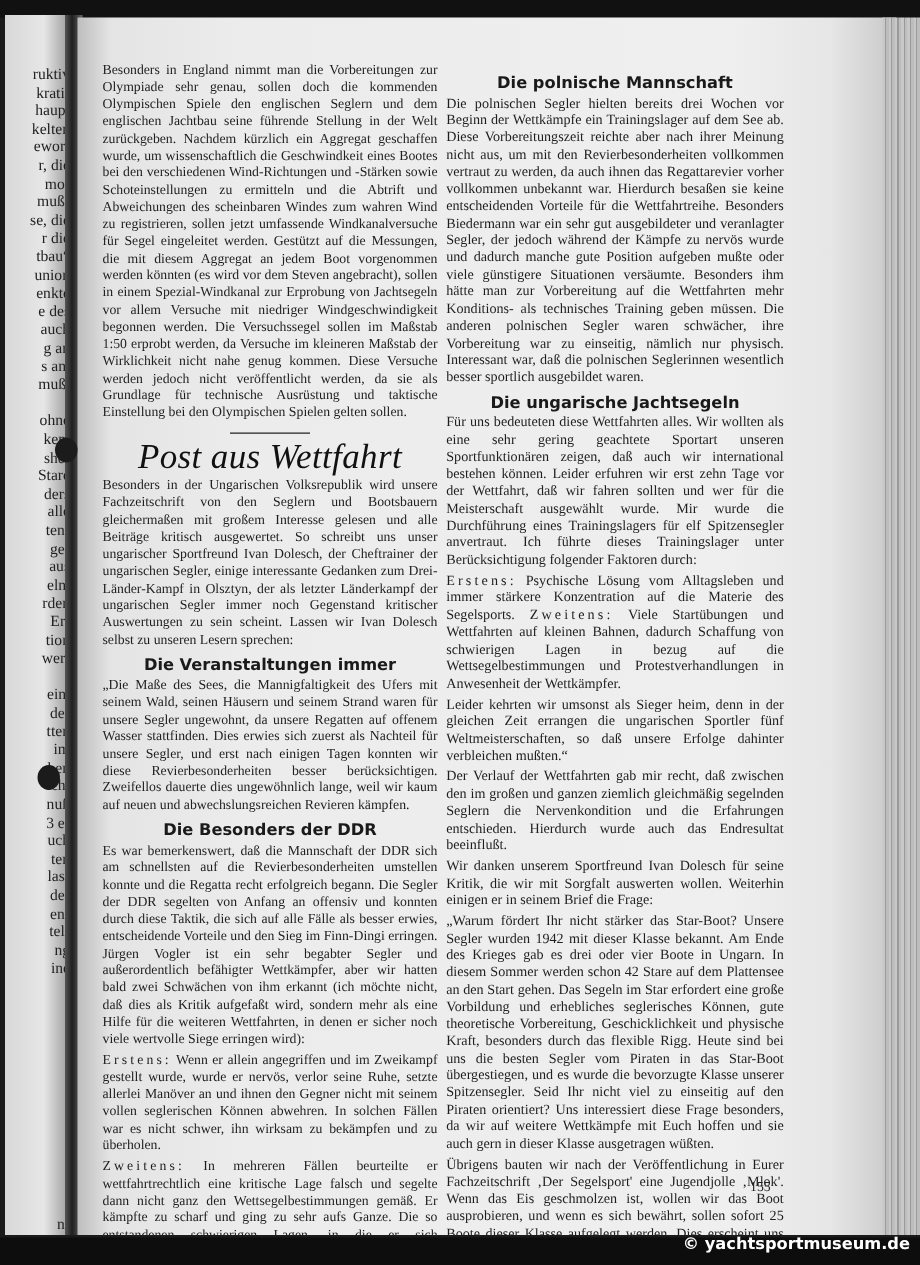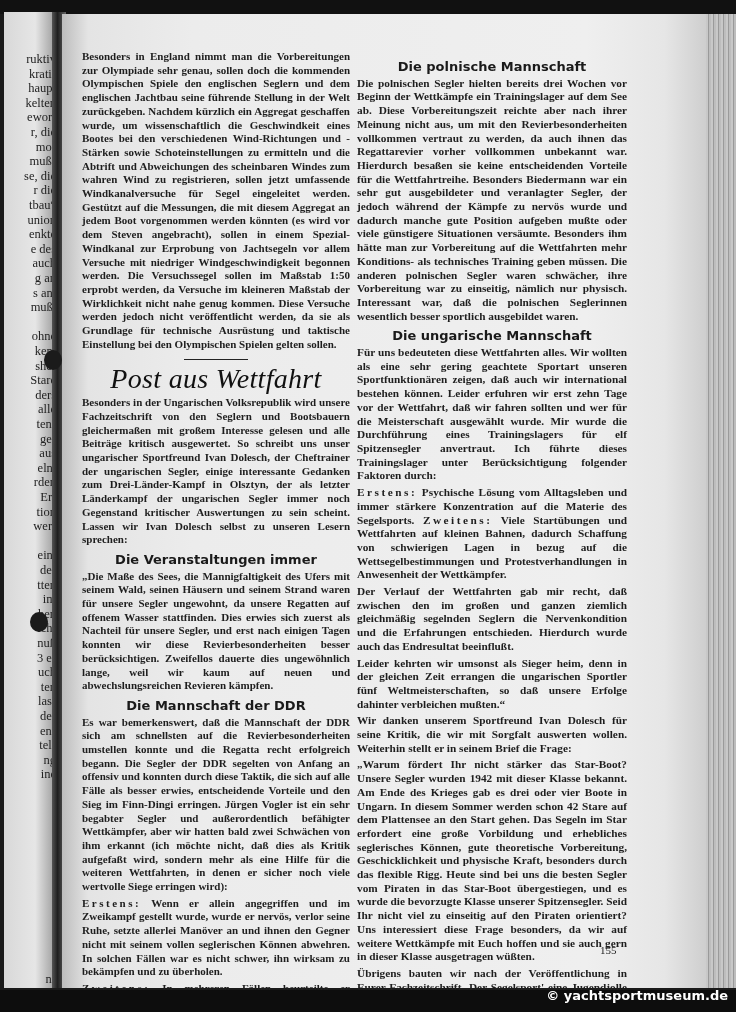--- a/index.html
+++ b/index.html
@@ -7,21 +7,21 @@
   .topbar { position:absolute; left:0; top:0; width:736px; height:14px; background:#111; }
   .bottombar { position:absolute; left:0; top:990px; width:736px; height:22px; background:#0d0d0d; }
   .prev-page { position:absolute; left:4px; top:12px; width:52px; height:976px; background:linear-gradient(90deg,#d8d8d8 0%,#e6e6e6 60%,#9a9a9a 100%); overflow:hidden; }
   .prev-page .frag { position:absolute; left:0; width:52px; font-size:12.5px; line-height:14.6px; color:#222; text-align:right; white-space:pre; }
   .gutter { position:absolute; left:52px; top:12px; width:14px; height:976px; background:linear-gradient(90deg,#555 0%,#1f1f1f 40%,#666 100%); }
   .page { position:absolute; left:62px; top:14px; width:655px; height:974px; background:linear-gradient(90deg,#bdbdbd 0%,#e4e4e4 4%,#ececec 20%,#efefef 80%,#e6e6e6 92%,#c8c8c8 100%); }
   .page-edge { position:absolute; left:706px; top:14px; width:30px; height:974px; background:repeating-linear-gradient(90deg,#c8c8c8 0 2px,#9a9a9a 2px 3px,#bdbdbd 3px 5px); }
   .col { position:absolute; color:#1e1e1e; font-size:11.3px; line-height:13.7px; text-align:justify; }
   .col-left { left:82px; top:50px; width:268px; }
   .col-right { left:357px; top:60px; width:270px; }
-  .col p { margin:0 0 3px 0; hyphens:manual;font-weight:bold; }
+  .col p { margin:0 0 3px 0; hyphens:manual; }
   .col-left p { font-size:11px; }
   .h-sect { font-family:"DejaVu Sans", sans-serif; font-size:13px; font-weight:bold; text-align:center; margin:6px 0 3px 0; color:#1a1a1a; }
   .title { font-family:"Liberation Serif", serif; font-style:italic; font-size:28px; text-align:center; margin:4px 0 10px 0; color:#111; letter-spacing:0.3px; }
   .rule { width:64px; height:1px; background:#222; margin:8px auto 12px auto; }
   .spaced { letter-spacing:2.5px; }
   .page-num { position:absolute; left:600px; top:944px; font-size:11px; color:#222; }
   .watermark { position:absolute; right:8px; top:988px; font-family:"DejaVu Sans", sans-serif; font-weight:bold; font-size:13px; color:#fff; }
   .punch { position:absolute; width:18px; height:20px; border-radius:50%; background:#1b1b1b; }
 </style>
 </head>
@@ -105,36 +105,36 @@
 <div class="punch" style="left:44px;top:350px;"></div>
 <div class="punch" style="left:30px;top:612px;"></div>
 
 <div class="col col-left">
   <p>Besonders in England nimmt man die Vorbereitungen zur Olympiade sehr genau, sollen doch die kommenden Olympischen Spiele den englischen Seglern und dem englischen Jachtbau seine führende Stellung in der Welt zurückgeben. Nachdem kürzlich ein Aggregat geschaffen wurde, um wissenschaftlich die Geschwindkeit eines Bootes bei den verschiedenen Wind-Richtungen und -Stärken sowie Schoteinstellungen zu ermitteln und die Abtrift und Abweichungen des scheinbaren Windes zum wahren Wind zu registrieren, sollen jetzt umfassende Windkanalversuche für Segel eingeleitet werden. Gestützt auf die Messungen, die mit diesem Aggregat an jedem Boot vorgenommen werden könnten (es wird vor dem Steven angebracht), sollen in einem Spezial-Windkanal zur Erprobung von Jachtsegeln vor allem Versuche mit niedriger Windgeschwindigkeit begonnen werden. Die Versuchssegel sollen im Maßstab 1:50 erprobt werden, da Versuche im kleineren Maßstab der Wirklichkeit nicht nahe genug kommen. Diese Versuche werden jedoch nicht veröffentlicht werden, da sie als Grundlage für technische Ausrüstung und taktische Einstellung bei den Olympischen Spielen gelten sollen.</p>
   <div class="rule"></div>
   <div class="title">Post aus Wettfahrt</div>
   <p>Besonders in der Ungarischen Volksrepublik wird unsere Fachzeitschrift von den Seglern und Bootsbauern gleichermaßen mit großem Interesse gelesen und alle Beiträge kritisch ausgewertet. So schreibt uns unser ungarischer Sportfreund Ivan Dolesch, der Cheftrainer der ungarischen Segler, einige interessante Gedanken zum Drei-Länder-Kampf in Olsztyn, der als letzter Länderkampf der ungarischen Segler immer noch Gegenstand kritischer Auswertungen zu sein scheint. Lassen wir Ivan Dolesch selbst zu unseren Lesern sprechen:</p>
   <div class="h-sect">Die Veranstaltungen immer</div>
   <p>„Die Maße des Sees, die Mannigfaltigkeit des Ufers mit seinem Wald, seinen Häusern und seinem Strand waren für unsere Segler ungewohnt, da unsere Regatten auf offenem Wasser stattfinden. Dies erwies sich zuerst als Nachteil für unsere Segler, und erst nach einigen Tagen konnten wir diese Revierbesonderheiten besser berücksichtigen. Zweifellos dauerte dies ungewöhnlich lange, weil wir kaum auf neuen und abwechslungsreichen Revieren kämpfen.</p>
-  <div class="h-sect">Die Mannschaft der DDR</div>
+  <div class="h-sect">Die Besonders der DDR</div>
   <p>Es war bemerkenswert, daß die Mannschaft der DDR sich am schnellsten auf die Revierbesonderheiten umstellen konnte und die Regatta recht erfolgreich begann. Die Segler der DDR segelten von Anfang an offensiv und konnten durch diese Taktik, die sich auf alle Fälle als besser erwies, entscheidende Vorteile und den Sieg im Finn-Dingi erringen. Jürgen Vogler ist ein sehr begabter Segler und außerordentlich befähigter Wettkämpfer, aber wir hatten bald zwei Schwächen von ihm erkannt (ich möchte nicht, daß dies als Kritik aufgefaßt wird, sondern mehr als eine Hilfe für die weiteren Wettfahrten, in denen er sicher noch viele wertvolle Siege erringen wird):</p>
   <p><span class="spaced">Erstens:</span> <span>Wenn er allein angegriffen und im Zweikampf gestellt wurde, wurde er nervös, verlor seine Ruhe, setzte allerlei Manöver an und ihnen den Gegner nicht mit seinem vollen seglerischen Können abwehren. In solchen Fällen war es nicht schwer, ihn wirksam zu bekämpfen und zu überholen.</span></p>
   <p><span class="spaced">Zweitens:</span> <span>In mehreren Fällen beurteilte er wettfahrtrechtlich eine kritische Lage falsch und segelte dann nicht ganz den Wettsegelbestimmungen gemäß. Er kämpfte zu scharf und ging zu sehr aufs Ganze. Die so entstandenen schwierigen Lagen, in die er sich hineinmanövrierte, verbrauchten seine Nervenkraft; hierdurch wurde er zu weiteren Unaufmerksamkeiten verleitet und wurde durch Protest oder Zusammenstoß um viele wertvolle Punkte gebracht.</span></p>
 
 </div>
 
 <div class="col col-right">
   <div class="h-sect" style="margin-top:0">Die polnische Mannschaft</div>
   <p>Die polnischen Segler hielten bereits drei Wochen vor Beginn der Wettkämpfe ein Trainingslager auf dem See ab. Diese Vorbereitungszeit reichte aber nach ihrer Meinung nicht aus, um mit den Revierbesonderheiten vollkommen vertraut zu werden, da auch ihnen das Regattarevier vorher vollkommen unbekannt war. Hierdurch besaßen sie keine entscheidenden Vorteile für die Wettfahrtreihe. Besonders Biedermann war ein sehr gut ausgebildeter und veranlagter Segler, der jedoch während der Kämpfe zu nervös wurde und dadurch manche gute Position aufgeben mußte oder viele günstigere Situationen versäumte. Besonders ihm hätte man zur Vorbereitung auf die Wettfahrten mehr Konditions- als technisches Training geben müssen. Die anderen polnischen Segler waren schwächer, ihre Vorbereitung war zu einseitig, nämlich nur physisch. Interessant war, daß die polnischen Seglerinnen wesentlich besser sportlich ausgebildet waren.</p>
-  <div class="h-sect">Die ungarische Mannschaft</div>
+  <div class="h-sect">Die ungarische Jachtsegeln</div>
   <p>Für uns bedeuteten diese Wettfahrten alles. Wir wollten als eine sehr gering geachtete Sportart unseren Sportfunktionären zeigen, daß auch wir international bestehen können. Leider erfuhren wir erst zehn Tage vor der Wettfahrt, daß wir fahren sollten und wer für die Meisterschaft ausgewählt wurde. Mir wurde die Durchführung eines Trainingslagers für elf Spitzensegler anvertraut. Ich führte dieses Trainingslager unter Berücksichtigung folgender Faktoren durch:</p>
   <p><span class="spaced">Erstens:</span> <span>Psychische Lösung vom Alltagsleben und immer stärkere Konzentration auf die Materie des Segelsports.</span> <span class="spaced">Zweitens:</span> <span>Viele Startübungen und Wettfahrten auf kleinen Bahnen, dadurch Schaffung von schwierigen Lagen in bezug auf die Wettsegelbestimmungen und Protestverhandlungen in Anwesenheit der Wettkämpfer.</span></p>
+  <p>Leider kehrten wir umsonst als Sieger heim, denn in der gleichen Zeit errangen die ungarischen Sportler fünf Weltmeisterschaften, so daß unsere Erfolge dahinter verbleichen mußten.“</p>
   <p>Der Verlauf der Wettfahrten gab mir recht, daß zwischen den im großen und ganzen ziemlich gleichmäßig segelnden Seglern die Nervenkondition und die Erfahrungen entschieden. Hierdurch wurde auch das Endresultat beeinflußt.</p>
-  <p>Leider kehrten wir umsonst als Sieger heim, denn in der gleichen Zeit errangen die ungarischen Sportler fünf Weltmeisterschaften, so daß unsere Erfolge dahinter verbleichen mußten.“</p>
-  <p>Wir danken unserem Sportfreund Ivan Dolesch für seine Kritik, die wir mit Sorgfalt auswerten wollen. Weiterhin stellt er in seinem Brief die Frage:</p>
+  <p>Wir danken unserem Sportfreund Ivan Dolesch für seine Kritik, die wir mit Sorgfalt auswerten wollen. Weiterhin einigen er in seinem Brief die Frage:</p>
   <p>„Warum fördert Ihr nicht stärker das Star-Boot? Unsere Segler wurden 1942 mit dieser Klasse bekannt. Am Ende des Krieges gab es drei oder vier Boote in Ungarn. In diesem Sommer werden schon 42 Stare auf dem Plattensee an den Start gehen. Das Segeln im Star erfordert eine große Vorbildung und erhebliches seglerisches Können, gute theoretische Vorbereitung, Geschicklichkeit und physische Kraft, besonders durch das flexible Rigg. Heute sind bei uns die besten Segler vom Piraten in das Star-Boot übergestiegen, und es wurde die bevorzugte Klasse unserer Spitzensegler. Seid Ihr nicht viel zu einseitig auf den Piraten orientiert? Uns interessiert diese Frage besonders, da wir auf weitere Wettkämpfe mit Euch hoffen und sie auch gern in dieser Klasse ausgetragen wüßten.</p>
   <p>Übrigens bauten wir nach der Veröffentlichung in Eurer Fachzeitschrift ‚Der Segelsport' eine Jugendjolle ‚Mlok'. Wenn das Eis geschmolzen ist, wollen wir das Boot ausprobieren, und wenn es sich bewährt, sollen sofort 25 Boote dieser Klasse aufgelegt werden. Dies erscheint uns auch notwendig, weil wir in Brünn zu einer Regatta eingeladen sind und eine ausgeschriebene Klasse der Mlok ist. Die übrigen Wettfahrten werden in der Star-Klasse sowie in der O-Jolle und im Piraten ausgesegelt.</p>
 
 </div>
 
 <div class="page-num">155</div>
 
 <div class="bottombar"></div>
 <div class="watermark">© yachtsportmuseum.de</div>
 

